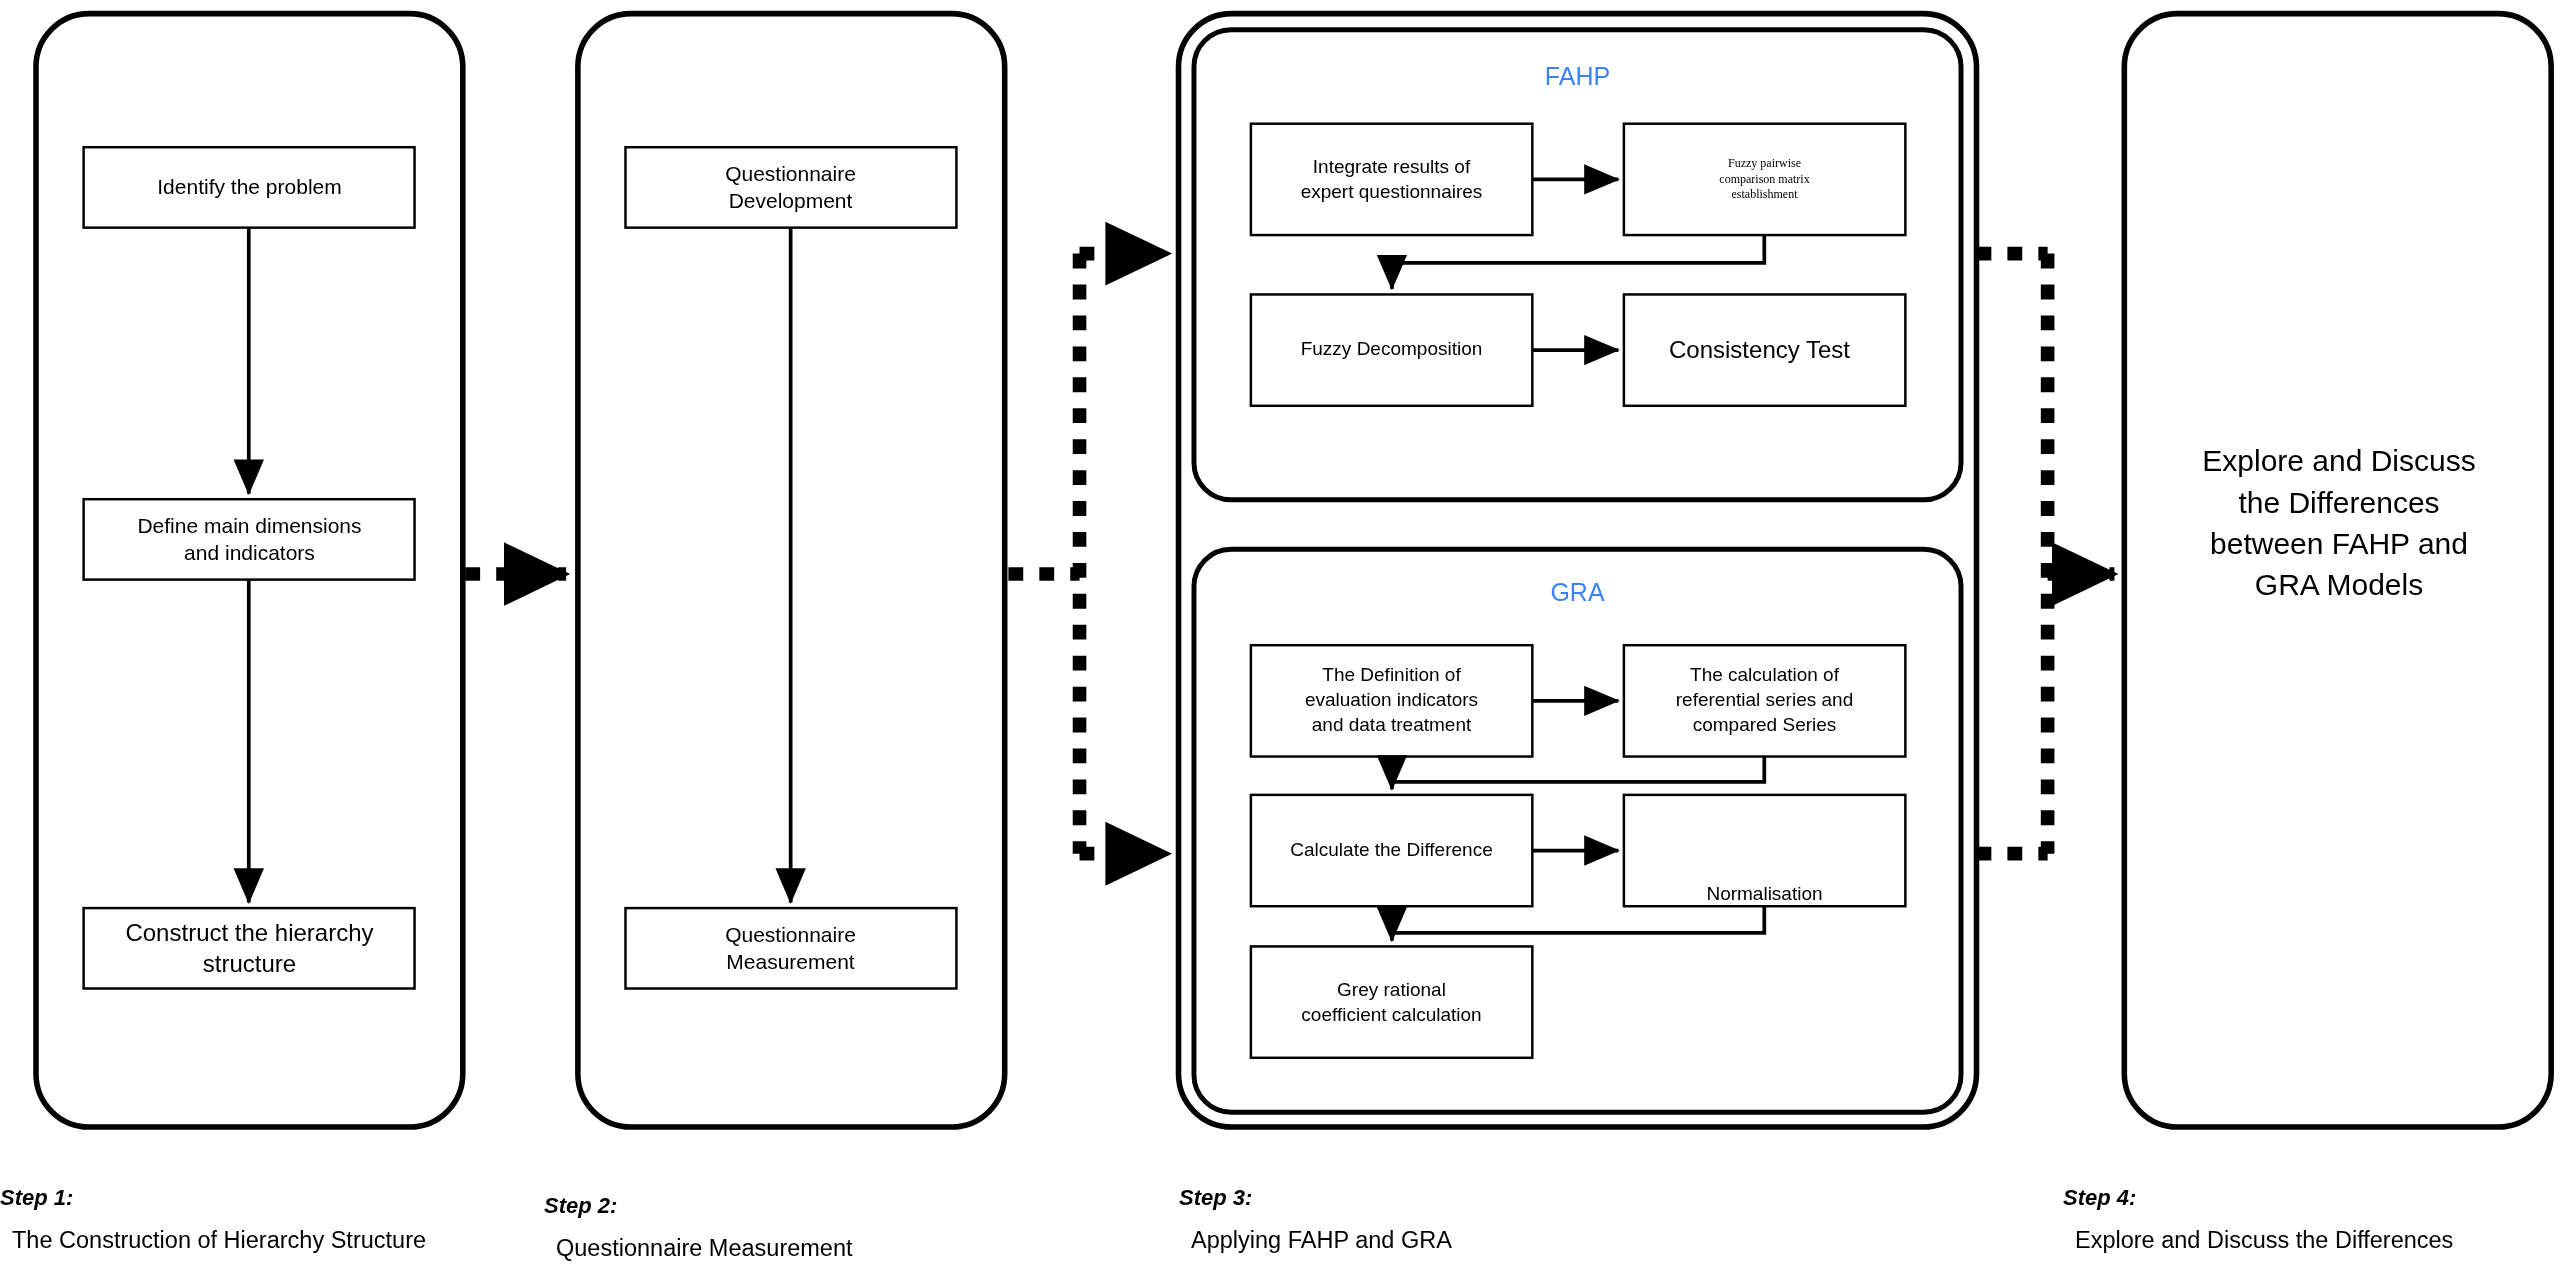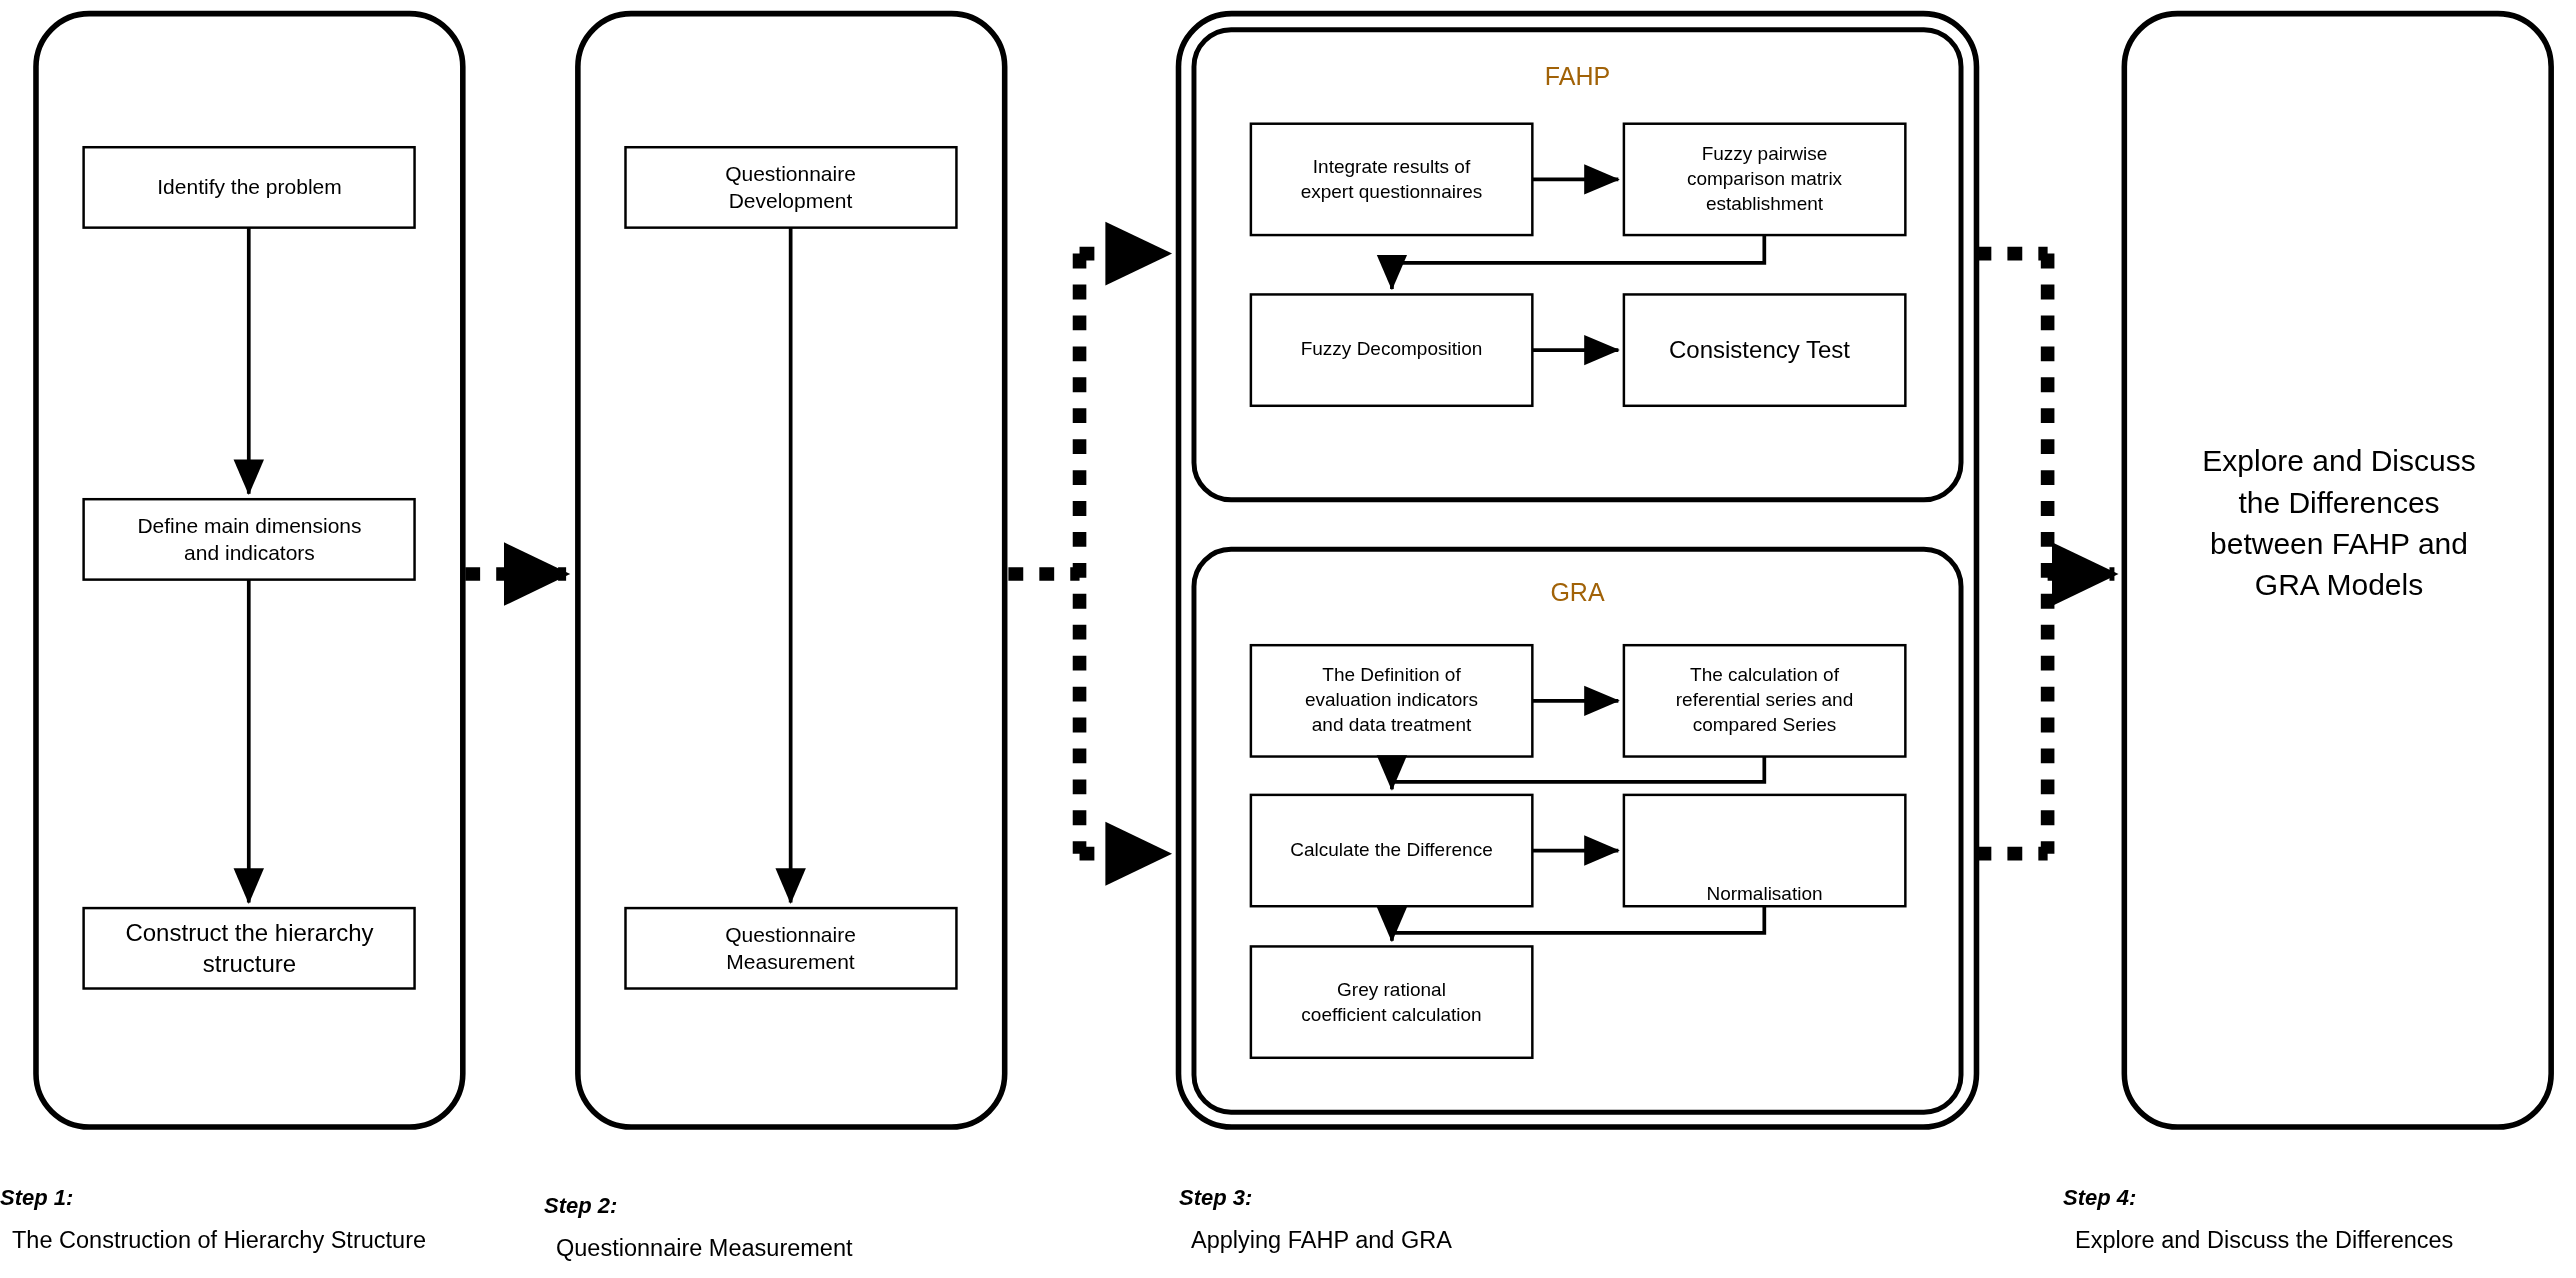--- a/index.html
+++ b/index.html
@@ -33,21 +33,21 @@
     text-align: center;
     color: #000000;
     line-height: 1.30;
     font-family: "Liberation Sans", sans-serif;
     white-space: pre-line;
     pointer-events: none;
   }
   .grp-title {
     position: absolute;
     text-align: center;
-    color: #a16207;
+    color: #3b82f6;
     font-size: 25px;
     font-family: "Liberation Sans", sans-serif;
   }
   .caption {
     position: absolute;
     text-align: left;
     color: #000;
     font-family: "Liberation Sans", sans-serif;
   }
   .caption .step {
@@ -142,21 +142,21 @@
 
   <div class="node-text" style="left:625px; top:147px; width:331px; height:80px; font-size:21px;">Questionnaire
 Development</div>
   <div class="node-text" style="left:625px; top:908px; width:331px; height:80px; font-size:21px;">Questionnaire
 Measurement</div>
 
   <div class="grp-title" style="left:1194px; top:62px; width:767px;">FAHP</div>
 
   <div class="node-text" style="left:1251px; top:124px; width:281px; height:111px; font-size:19px;">Integrate results of
 expert questionnaires</div>
-  <div class="node-text" style="left:1624px; top:124px; width:281px; height:111px; font-size:19px;">Fuzzy pairwise
+  <div class="node-text" style="left:1624px; top:124px; width:281px; height:111px; font-size:12px;font-family:Liberation Serif, serif;">Fuzzy pairwise
 comparison matrix
 establishment</div>
   <div class="node-text" style="left:1251px; top:294px; width:281px; height:111px; font-size:19px;">Fuzzy Decomposition</div>
   <div class="node-text" style="left:1624px; top:294px; width:271px; height:111px; font-size:24px;">Consistency Test</div>
 
   <div class="grp-title" style="left:1194px; top:578px; width:767px;">GRA</div>
 
   <div class="node-text" style="left:1251px; top:645px; width:281px; height:111px; font-size:19px;">The Definition of
 evaluation indicators
 and data treatment</div>

